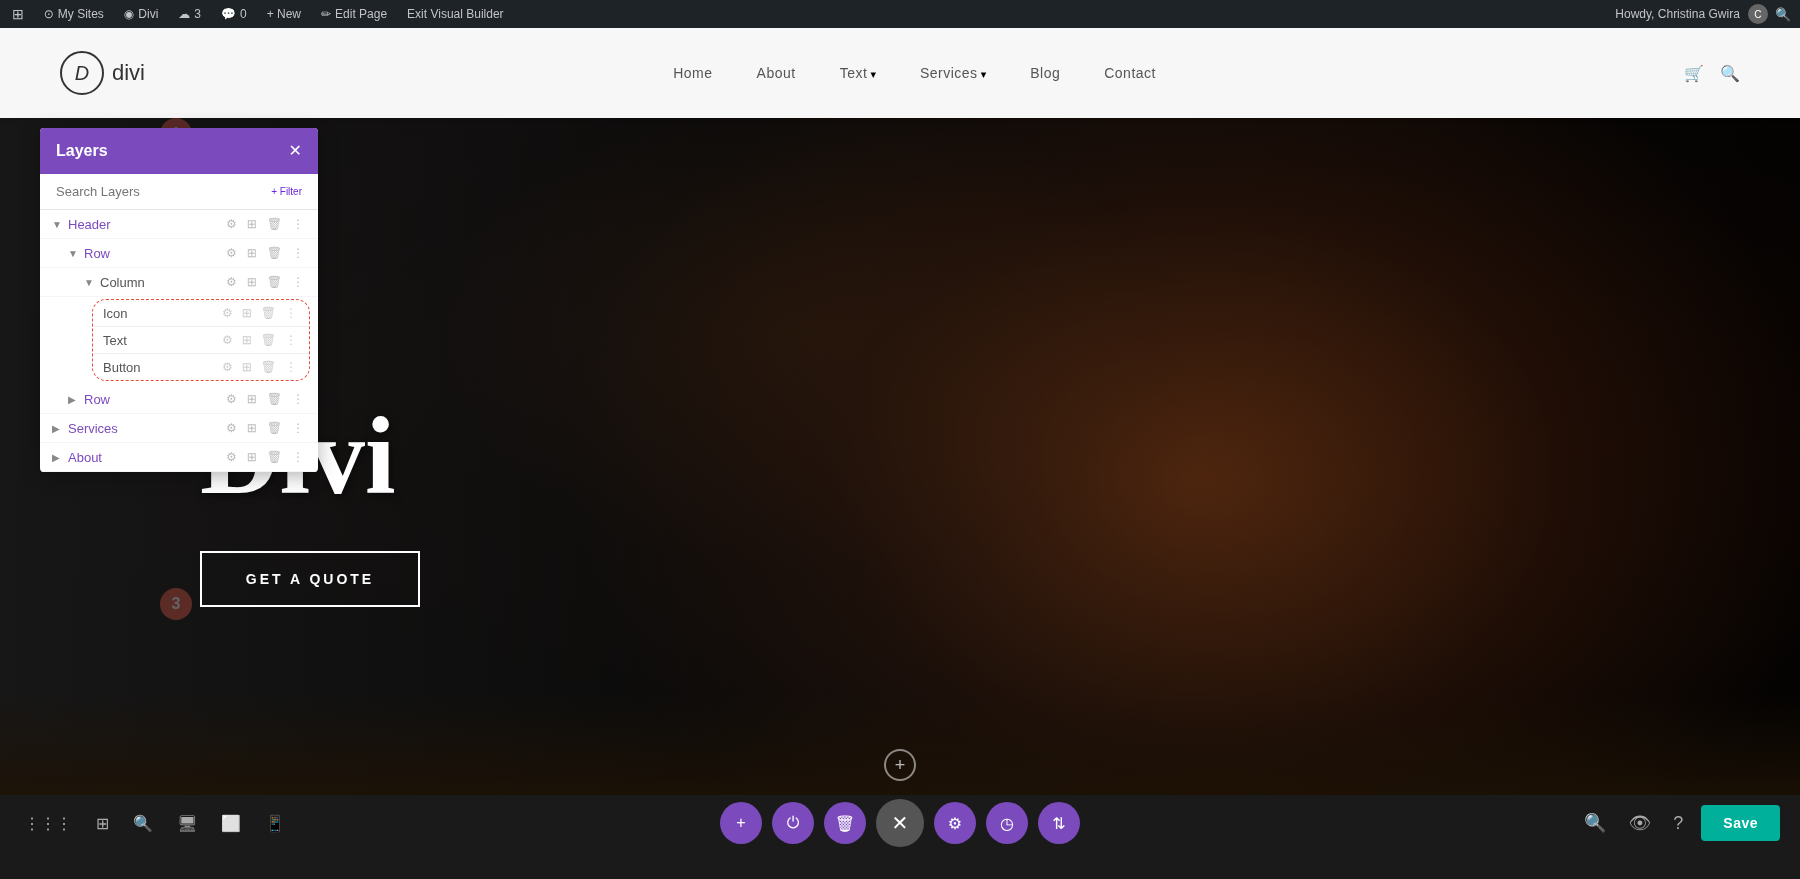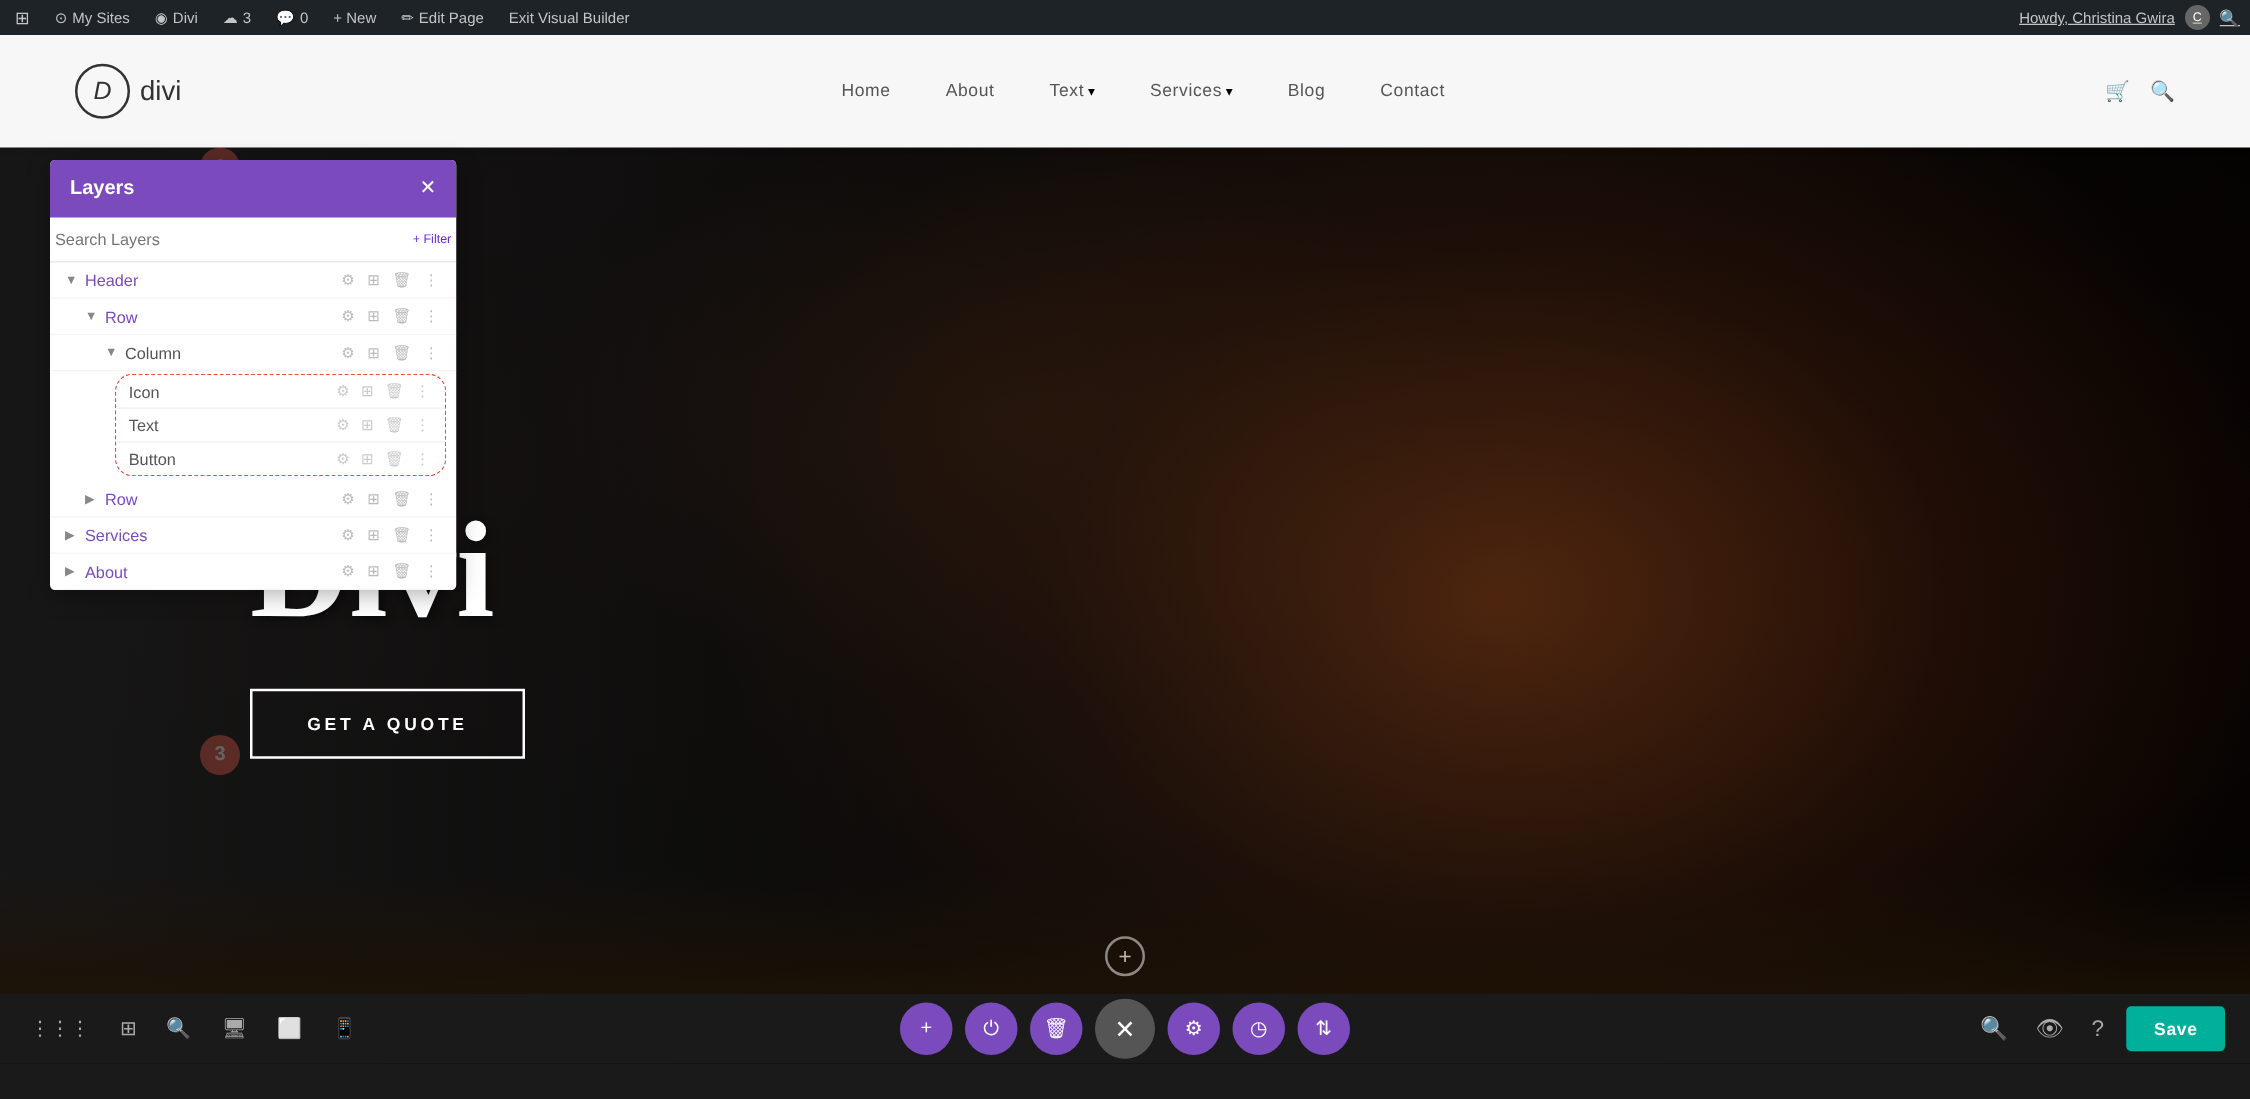--- a/index.html
+++ b/index.html
@@ -25,21 +25,20 @@
       color: #c3c4c7;
       cursor: pointer;
       padding: 0 4px;
       height: 100%;
     }
     .admin-bar-right {
       margin-left: auto;
       display: flex;
       align-items: center;
       gap: 8px;
-      text-decoration: underline;
     }
     .wp-logo { color: #c3c4c7; font-size: 14px; }
     .admin-bar-howdy { font-size: 12px; color: #c3c4c7; }
     .admin-avatar { width: 20px; height: 20px; border-radius: 50%; background: #666; display: flex; align-items: center; justify-content: center; font-size: 10px; color: #fff; }
     .search-icon-admin { font-size: 13px; }
 
     
     .website-area {
       position: relative;
       width: 1800px;
@@ -196,21 +195,21 @@
       color: rgba(255,255,255,0.7);
       font-size: 18px;
       cursor: pointer;
     }
 
     
     .layers-panel {
       position: absolute;
       top: 100px;
       left: 40px;
-      width: 325px;
+      width: 278px;
       background: #fff;
       border-radius: 4px;
       box-shadow: 0 4px 20px rgba(0,0,0,0.3);
       z-index: 200;
       overflow: hidden;
     }
     .layers-header {
       background: #7b4bbd;
       color: #fff;
       padding: 14px 16px;
@@ -226,21 +225,21 @@
       cursor: pointer;
       font-size: 16px;
       color: #fff;
       background: none;
       border: none;
       line-height: 1;
     }
     .layers-search {
       display: flex;
       align-items: center;
-      padding: 10px 4px;
+      padding: 10px 16px;
       border-bottom: 1px solid #e5e5e5;
       gap: 8px;
     }
     .layers-search input {
       flex: 1;
       border: none;
       outline: none;
       font-size: 13px;
       color: #888;
       background: transparent;

